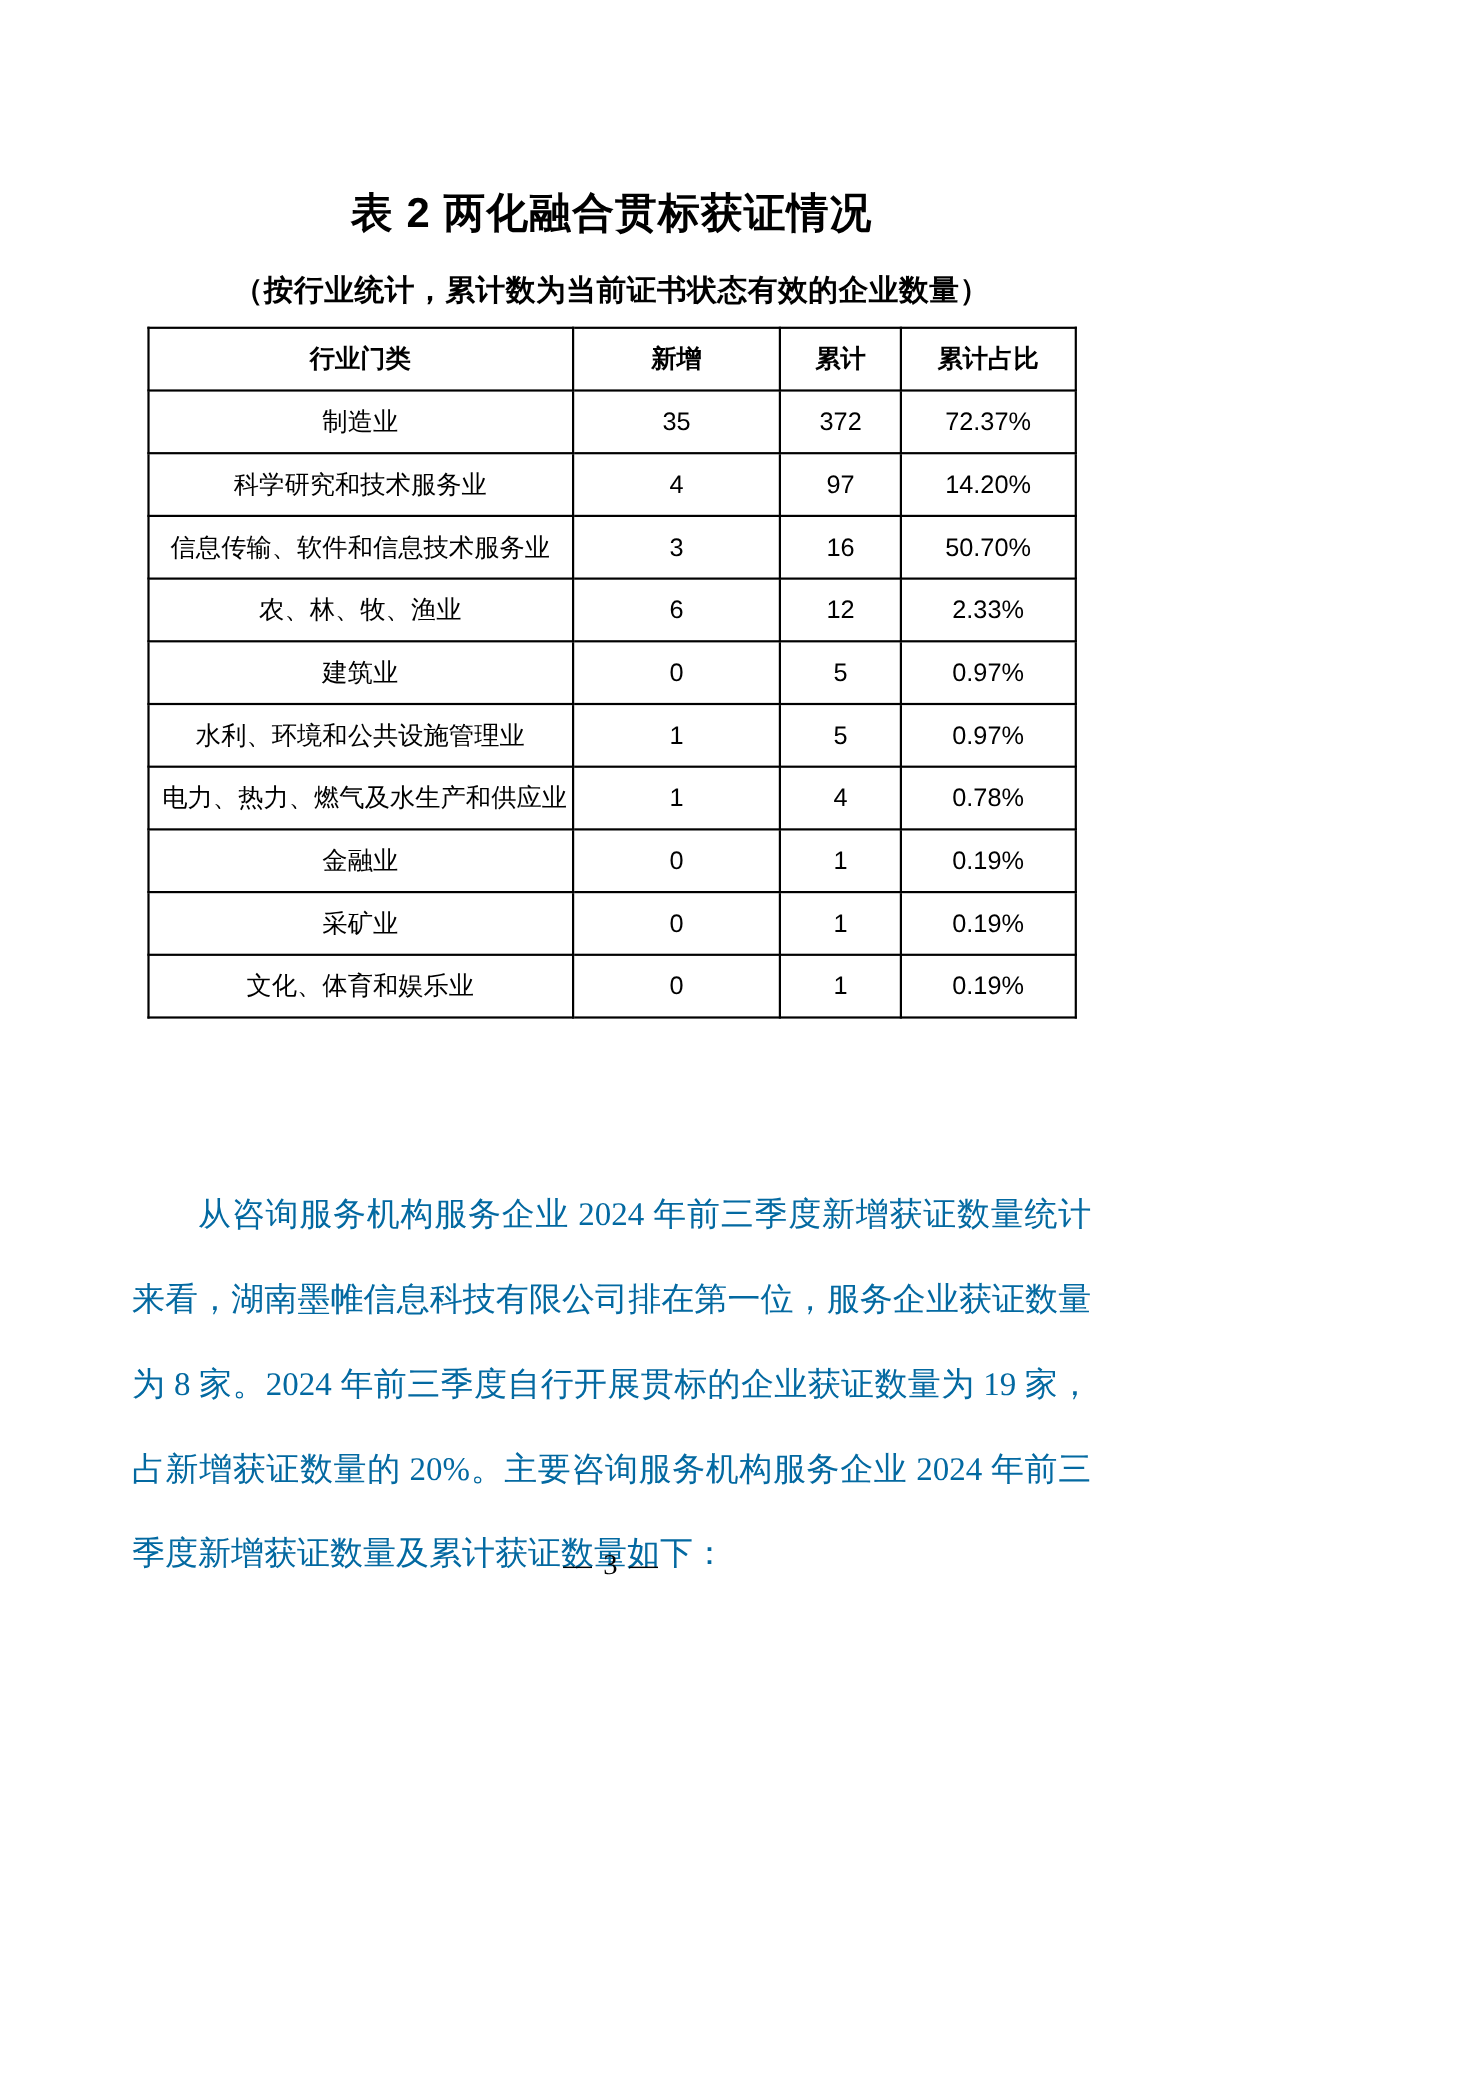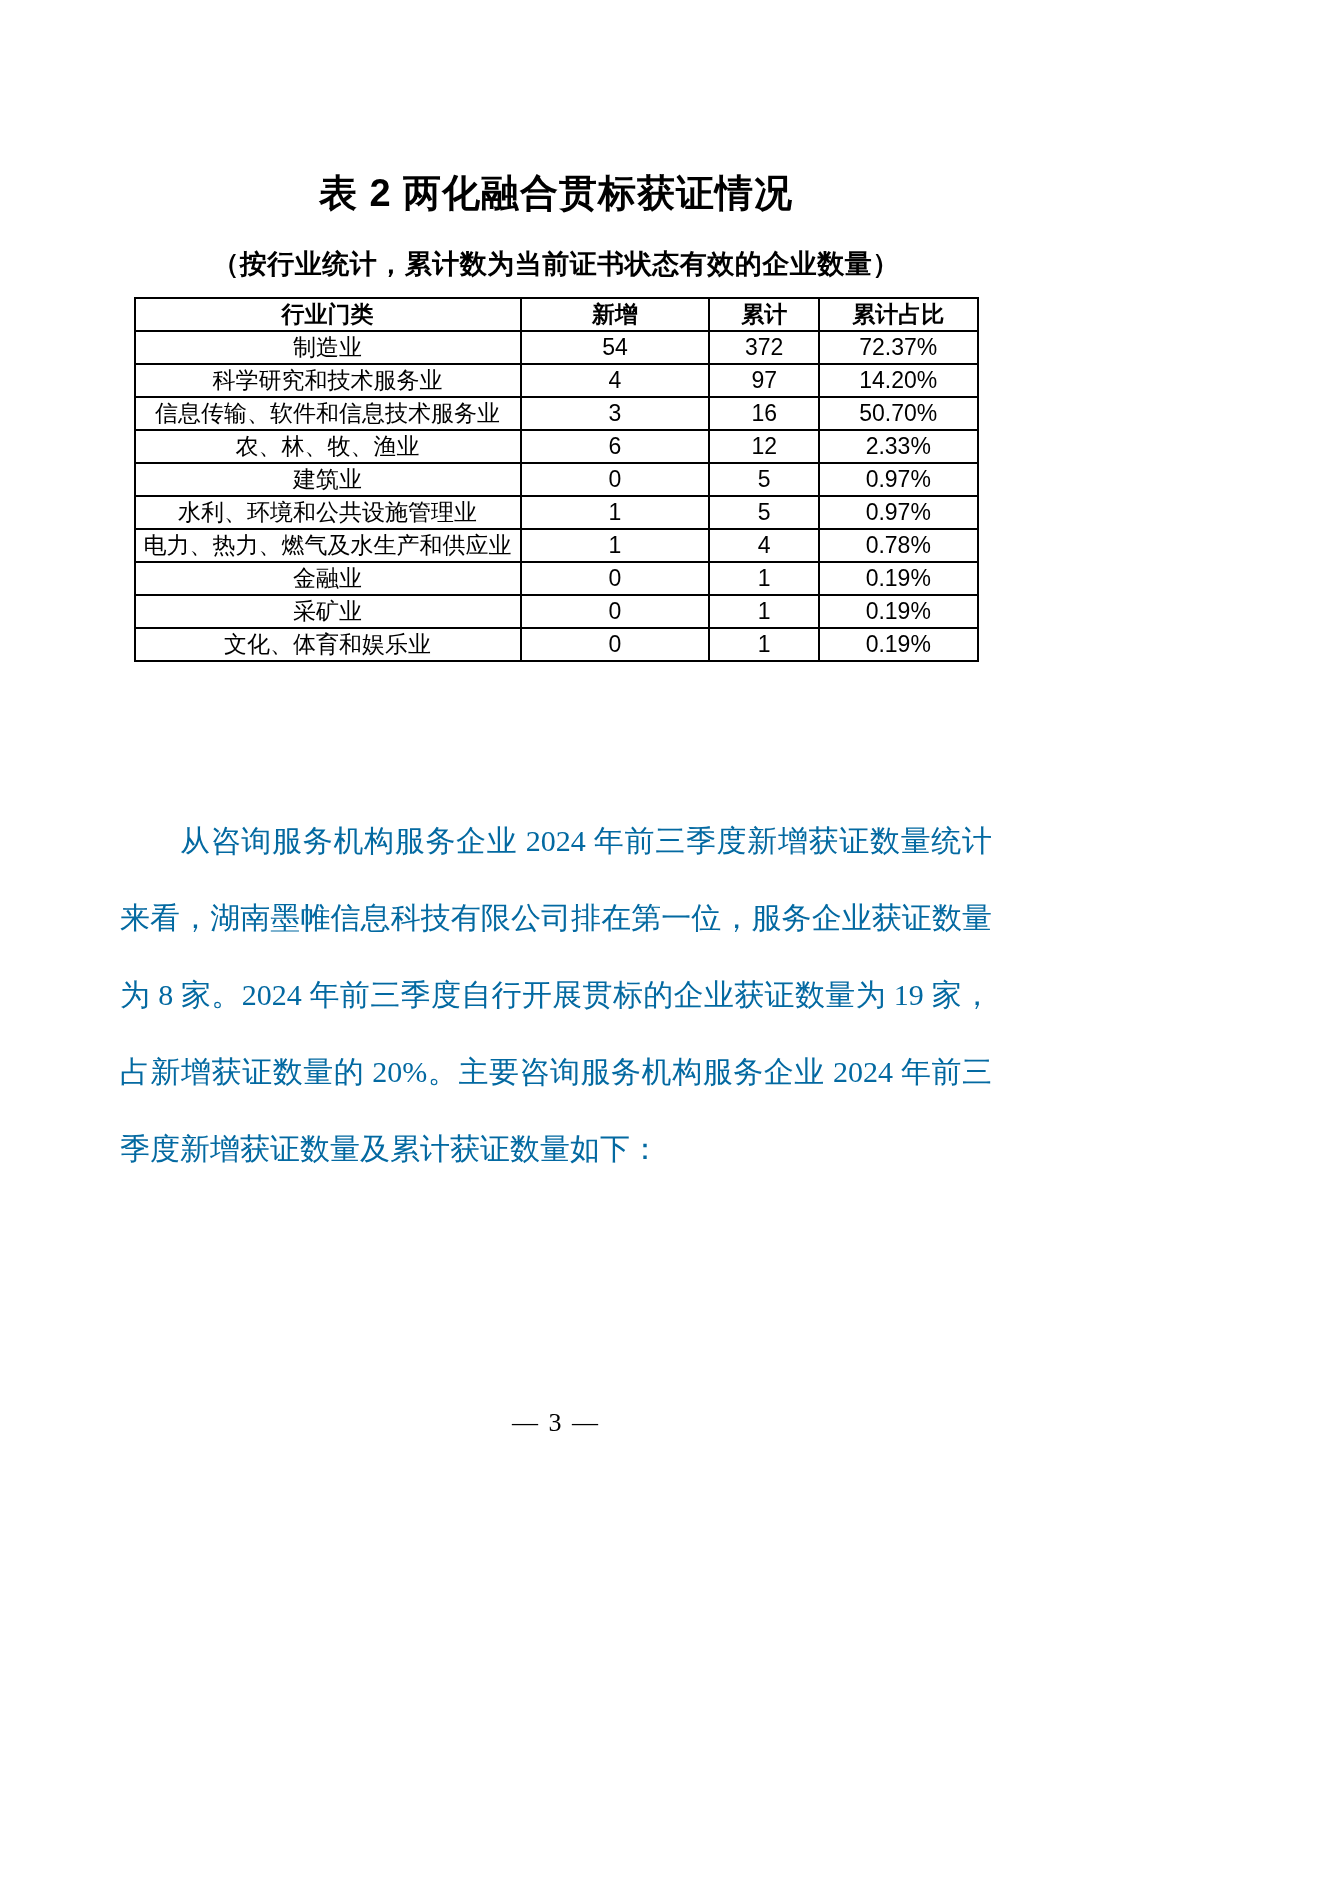--- a/index.html
+++ b/index.html
@@ -39,21 +39,21 @@
   table.cert-table {
     border-collapse: collapse;
     margin: 15px auto 0 auto;
     width: 845px;
     table-layout: fixed;
   }
   .cert-table th, .cert-table td {
     border: 2px solid #000000;
     text-align: center;
     vertical-align: middle;
-    padding: 0;
+    padding: 12px;
     height: 31px;
     font-size: 23px;
     overflow: hidden;
     white-space: nowrap;
   }
   .cert-table th {
     font-weight: bold;
   }
   .col-industry { width: 45.8%; }
   .col-new      { width: 22.4%; }
@@ -99,21 +99,21 @@
       <tr>
         <th>行业门类</th>
         <th>新增</th>
         <th>累计</th>
         <th>累计占比</th>
       </tr>
     </thead>
     <tbody>
         <tr>
           <td>制造业</td>
-          <td>54</td>
+          <td>35</td>
           <td>372</td>
           <td>72.37%</td>
         </tr>
         <tr>
           <td>科学研究和技术服务业</td>
           <td>4</td>
           <td>97</td>
           <td>14.20%</td>
         </tr>
         <tr>

